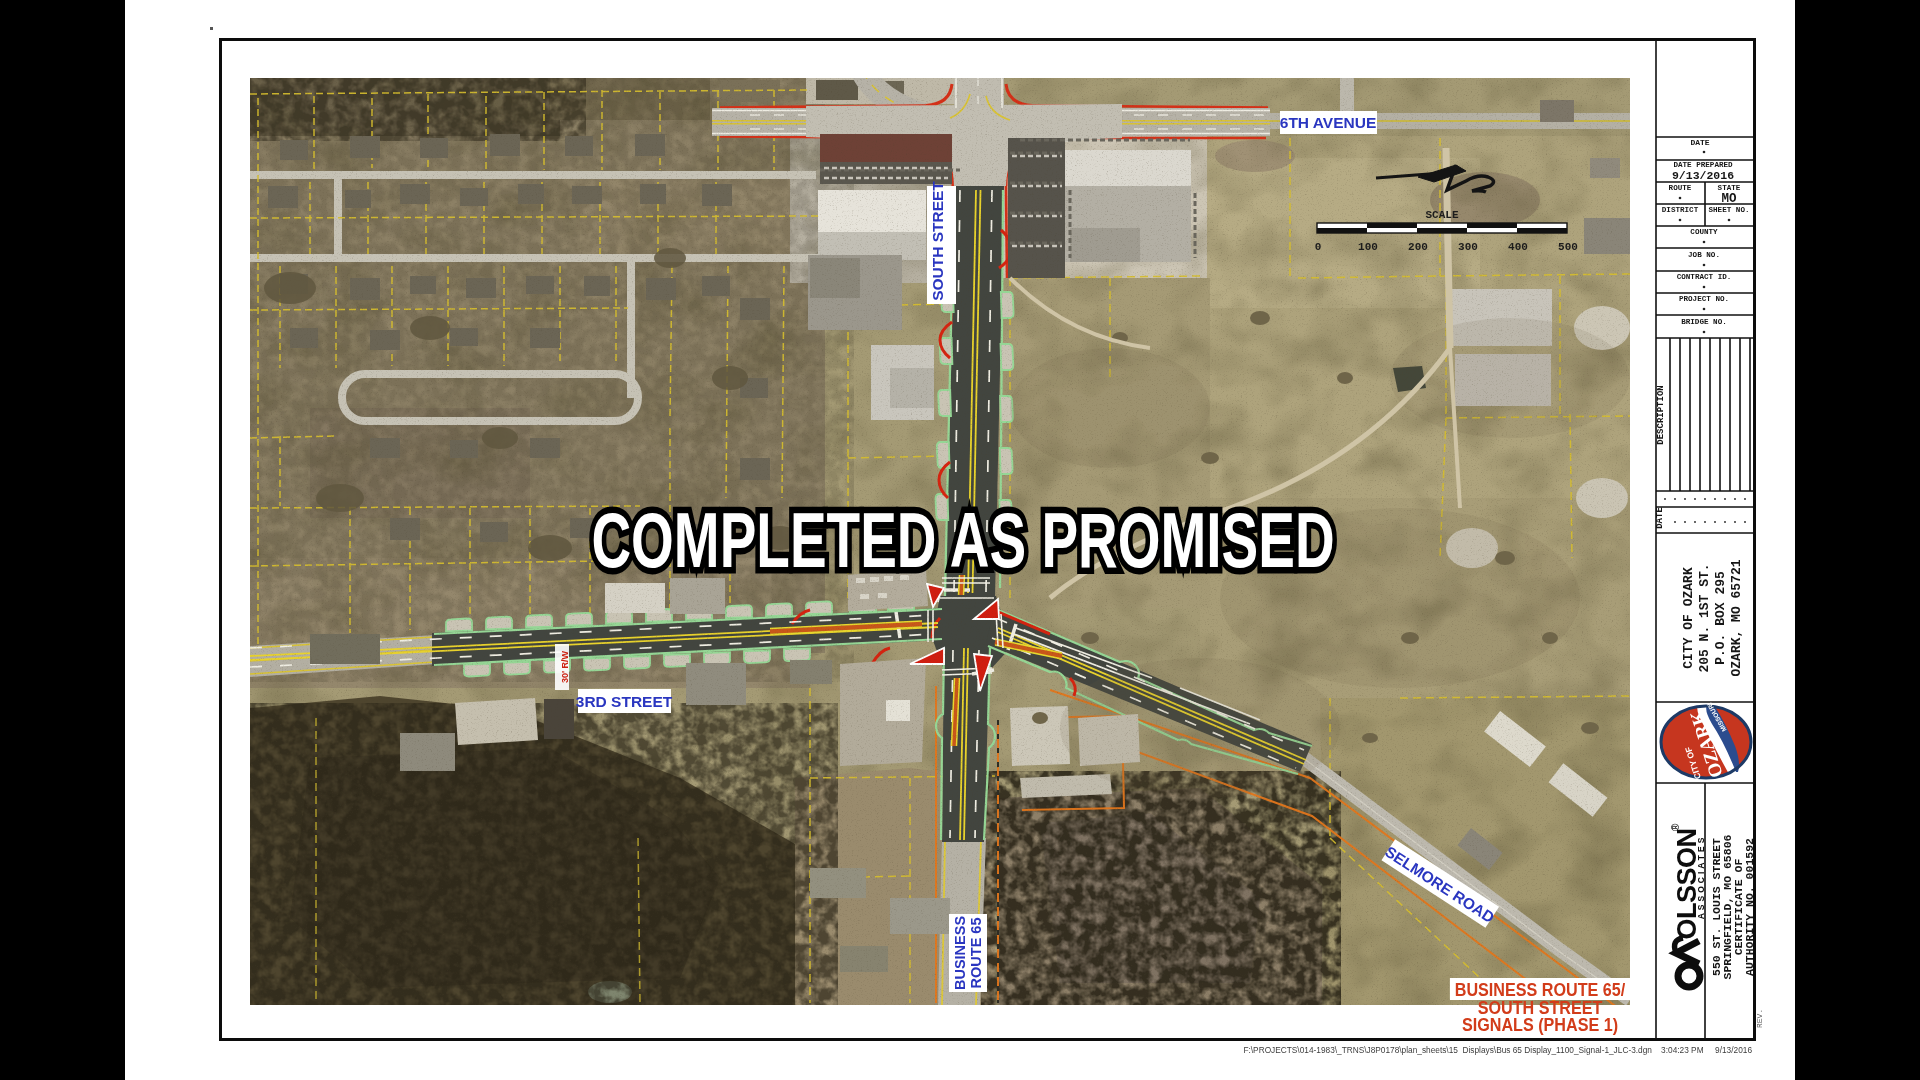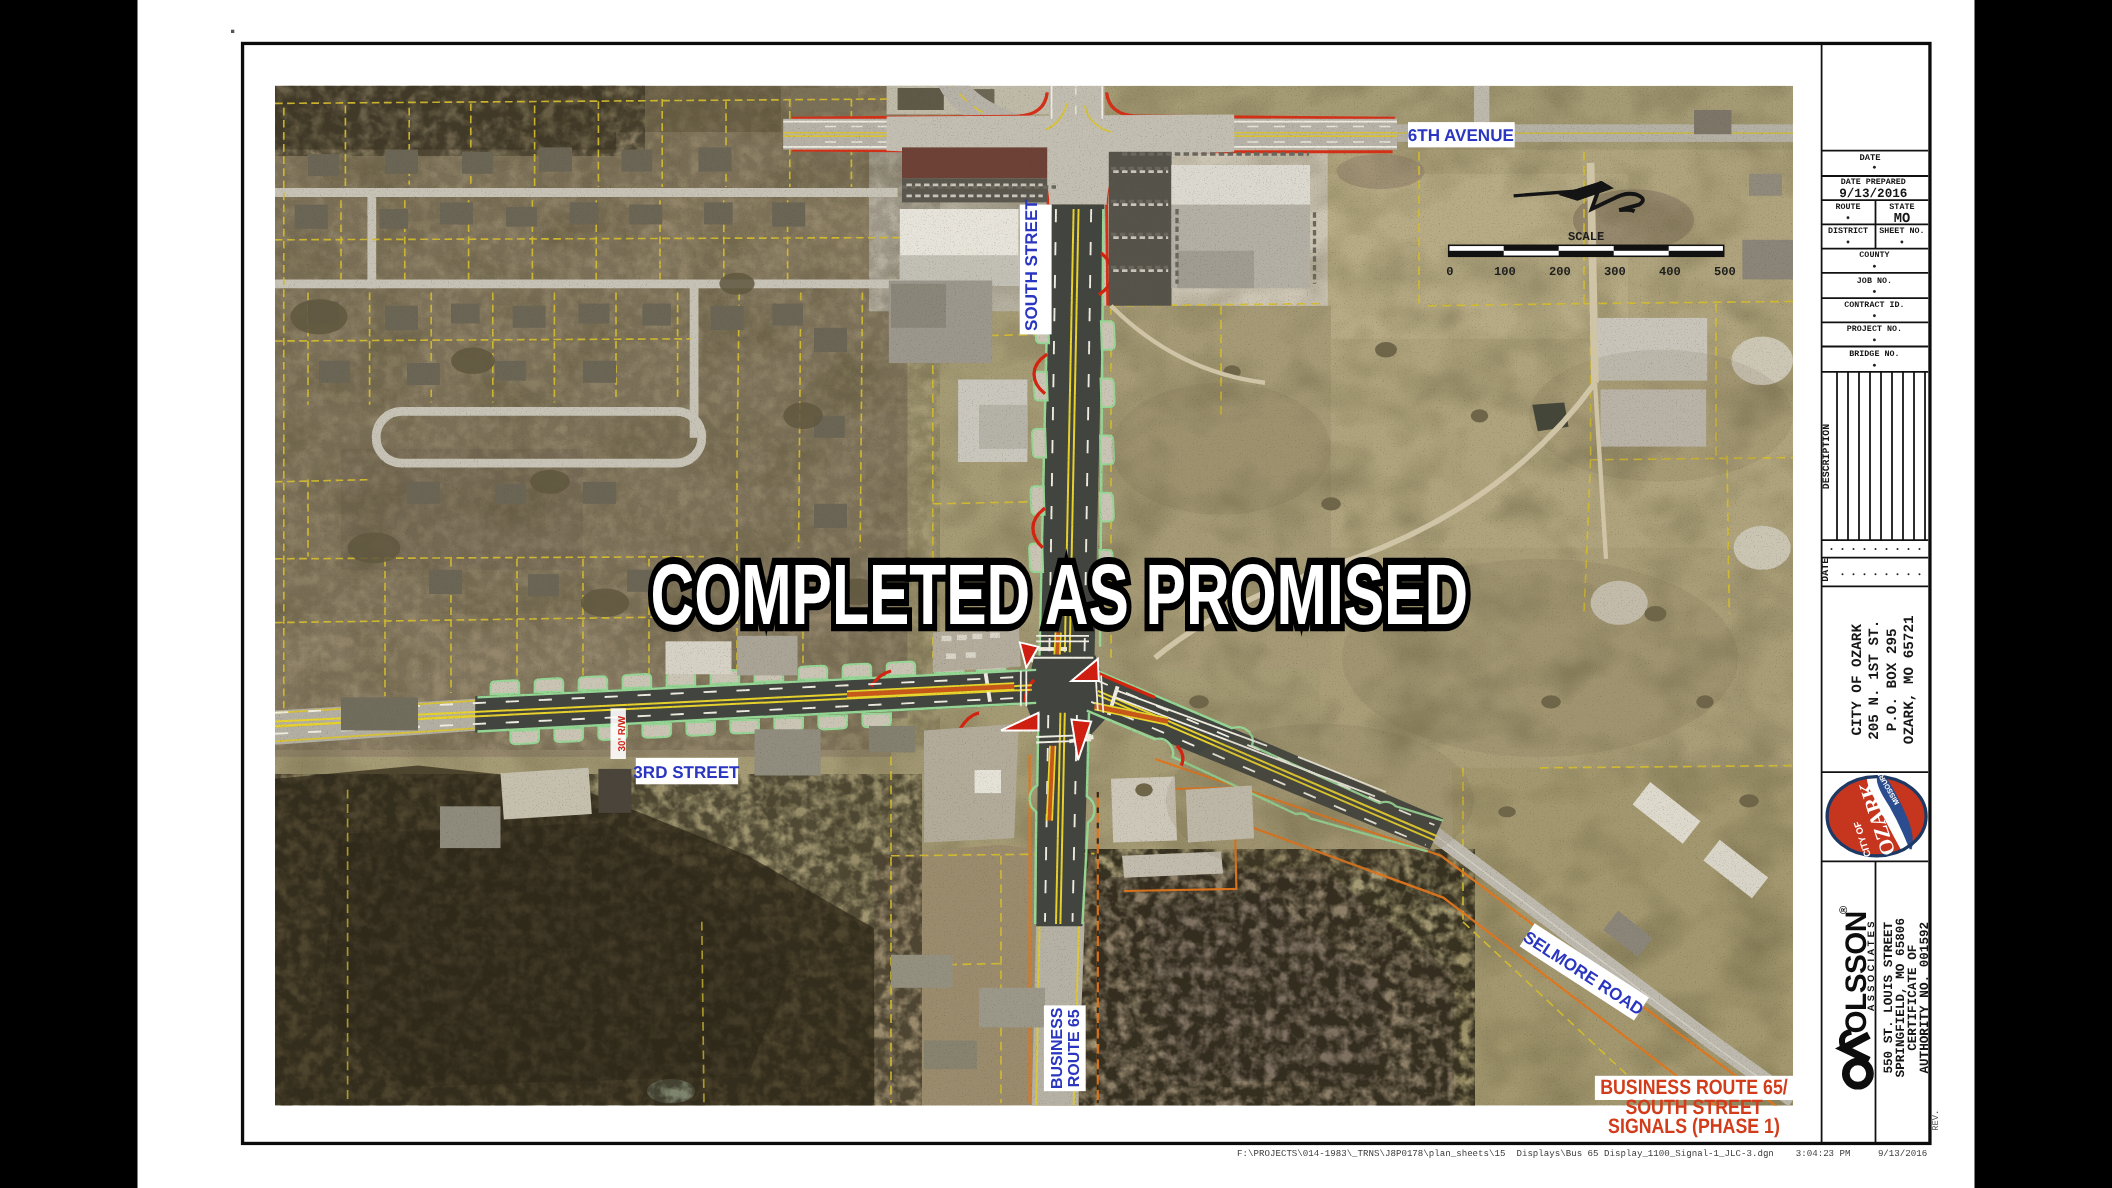--- a/index.html
+++ b/index.html
@@ -773,13 +773,13 @@
 
 <div class="abs" style="left:1340px;top:981px;width:400px;text-align:center;font-weight:bold;font-size:19px;line-height:17.6px;color:#d23c1a;transform:scaleX(0.85);transform-origin:50% 0;">
 <span style="background:#fff;padding:1px 6px 0 6px;">BUSINESS ROUTE 65/</span><br>SOUTH STREET<br>SIGNALS (PHASE 1)</div>
 
 <svg class="abs" style="left:0;top:0" width="1920" height="1080">
   <g transform="scale(0.705 1)">
     <text x="1366" y="567" text-anchor="middle" font-family="Liberation Sans" font-size="78" font-weight="bold" letter-spacing="0" paint-order="stroke" stroke="#000000" stroke-width="13" fill="#ffffff">COMPLETED AS PROMISED</text>
   </g>
 </svg>
 
-<div class="abs" style="right:168px;top:1045px;white-space:nowrap;font-family:Liberation Mono, monospace;font-size:8.3px;color:#3c3c3c;">F:\PROJECTS\014-1983\_TRNS\J8P0178\plan_sheets\15&nbsp;&nbsp;Displays\Bus&nbsp;65&nbsp;Display_1100_Signal-1_JLC-3.dgn&nbsp;&nbsp;&nbsp;&nbsp;3:04:23&nbsp;PM&nbsp;&nbsp;&nbsp;&nbsp;&nbsp;9/13/2016</div>
+<div class="abs" style="right:168px;top:1045px;white-space:nowrap;font-family:Liberation Sans, sans-serif;font-size:8.3px;color:#3c3c3c;">F:\PROJECTS\014-1983\_TRNS\J8P0178\plan_sheets\15&nbsp;&nbsp;Displays\Bus&nbsp;65&nbsp;Display_1100_Signal-1_JLC-3.dgn&nbsp;&nbsp;&nbsp;&nbsp;3:04:23&nbsp;PM&nbsp;&nbsp;&nbsp;&nbsp;&nbsp;9/13/2016</div>
 
 </body></html>

